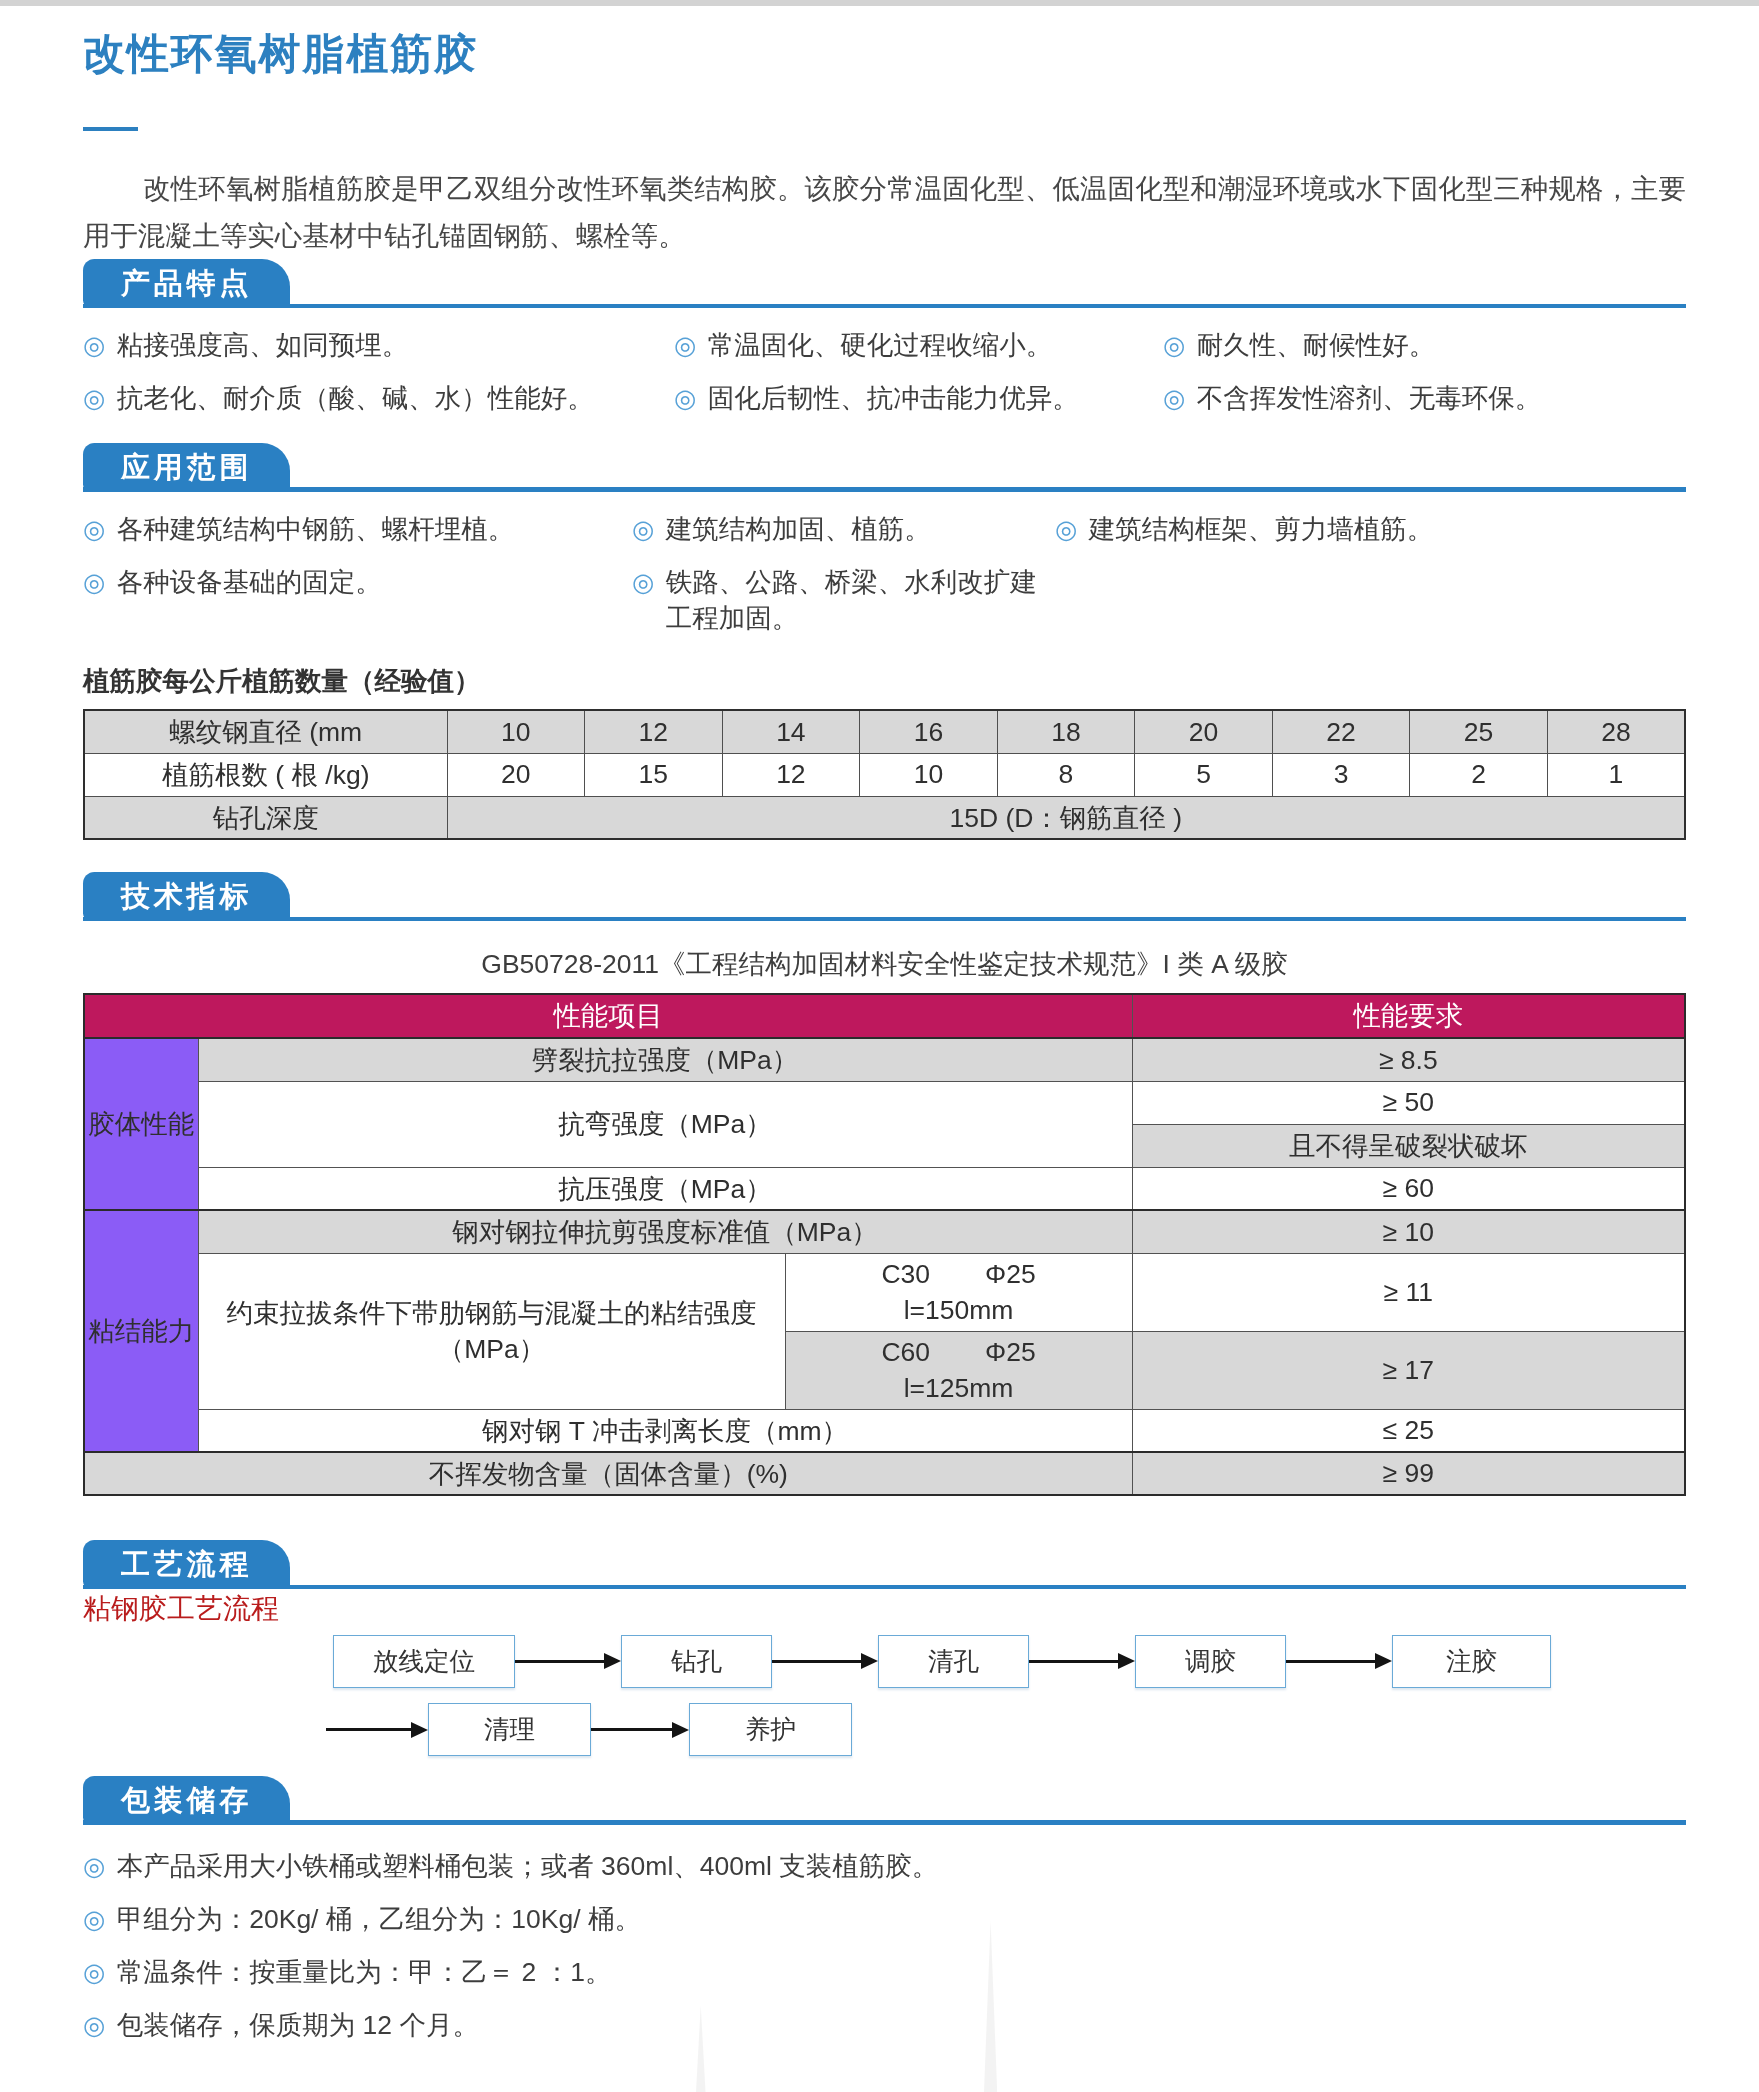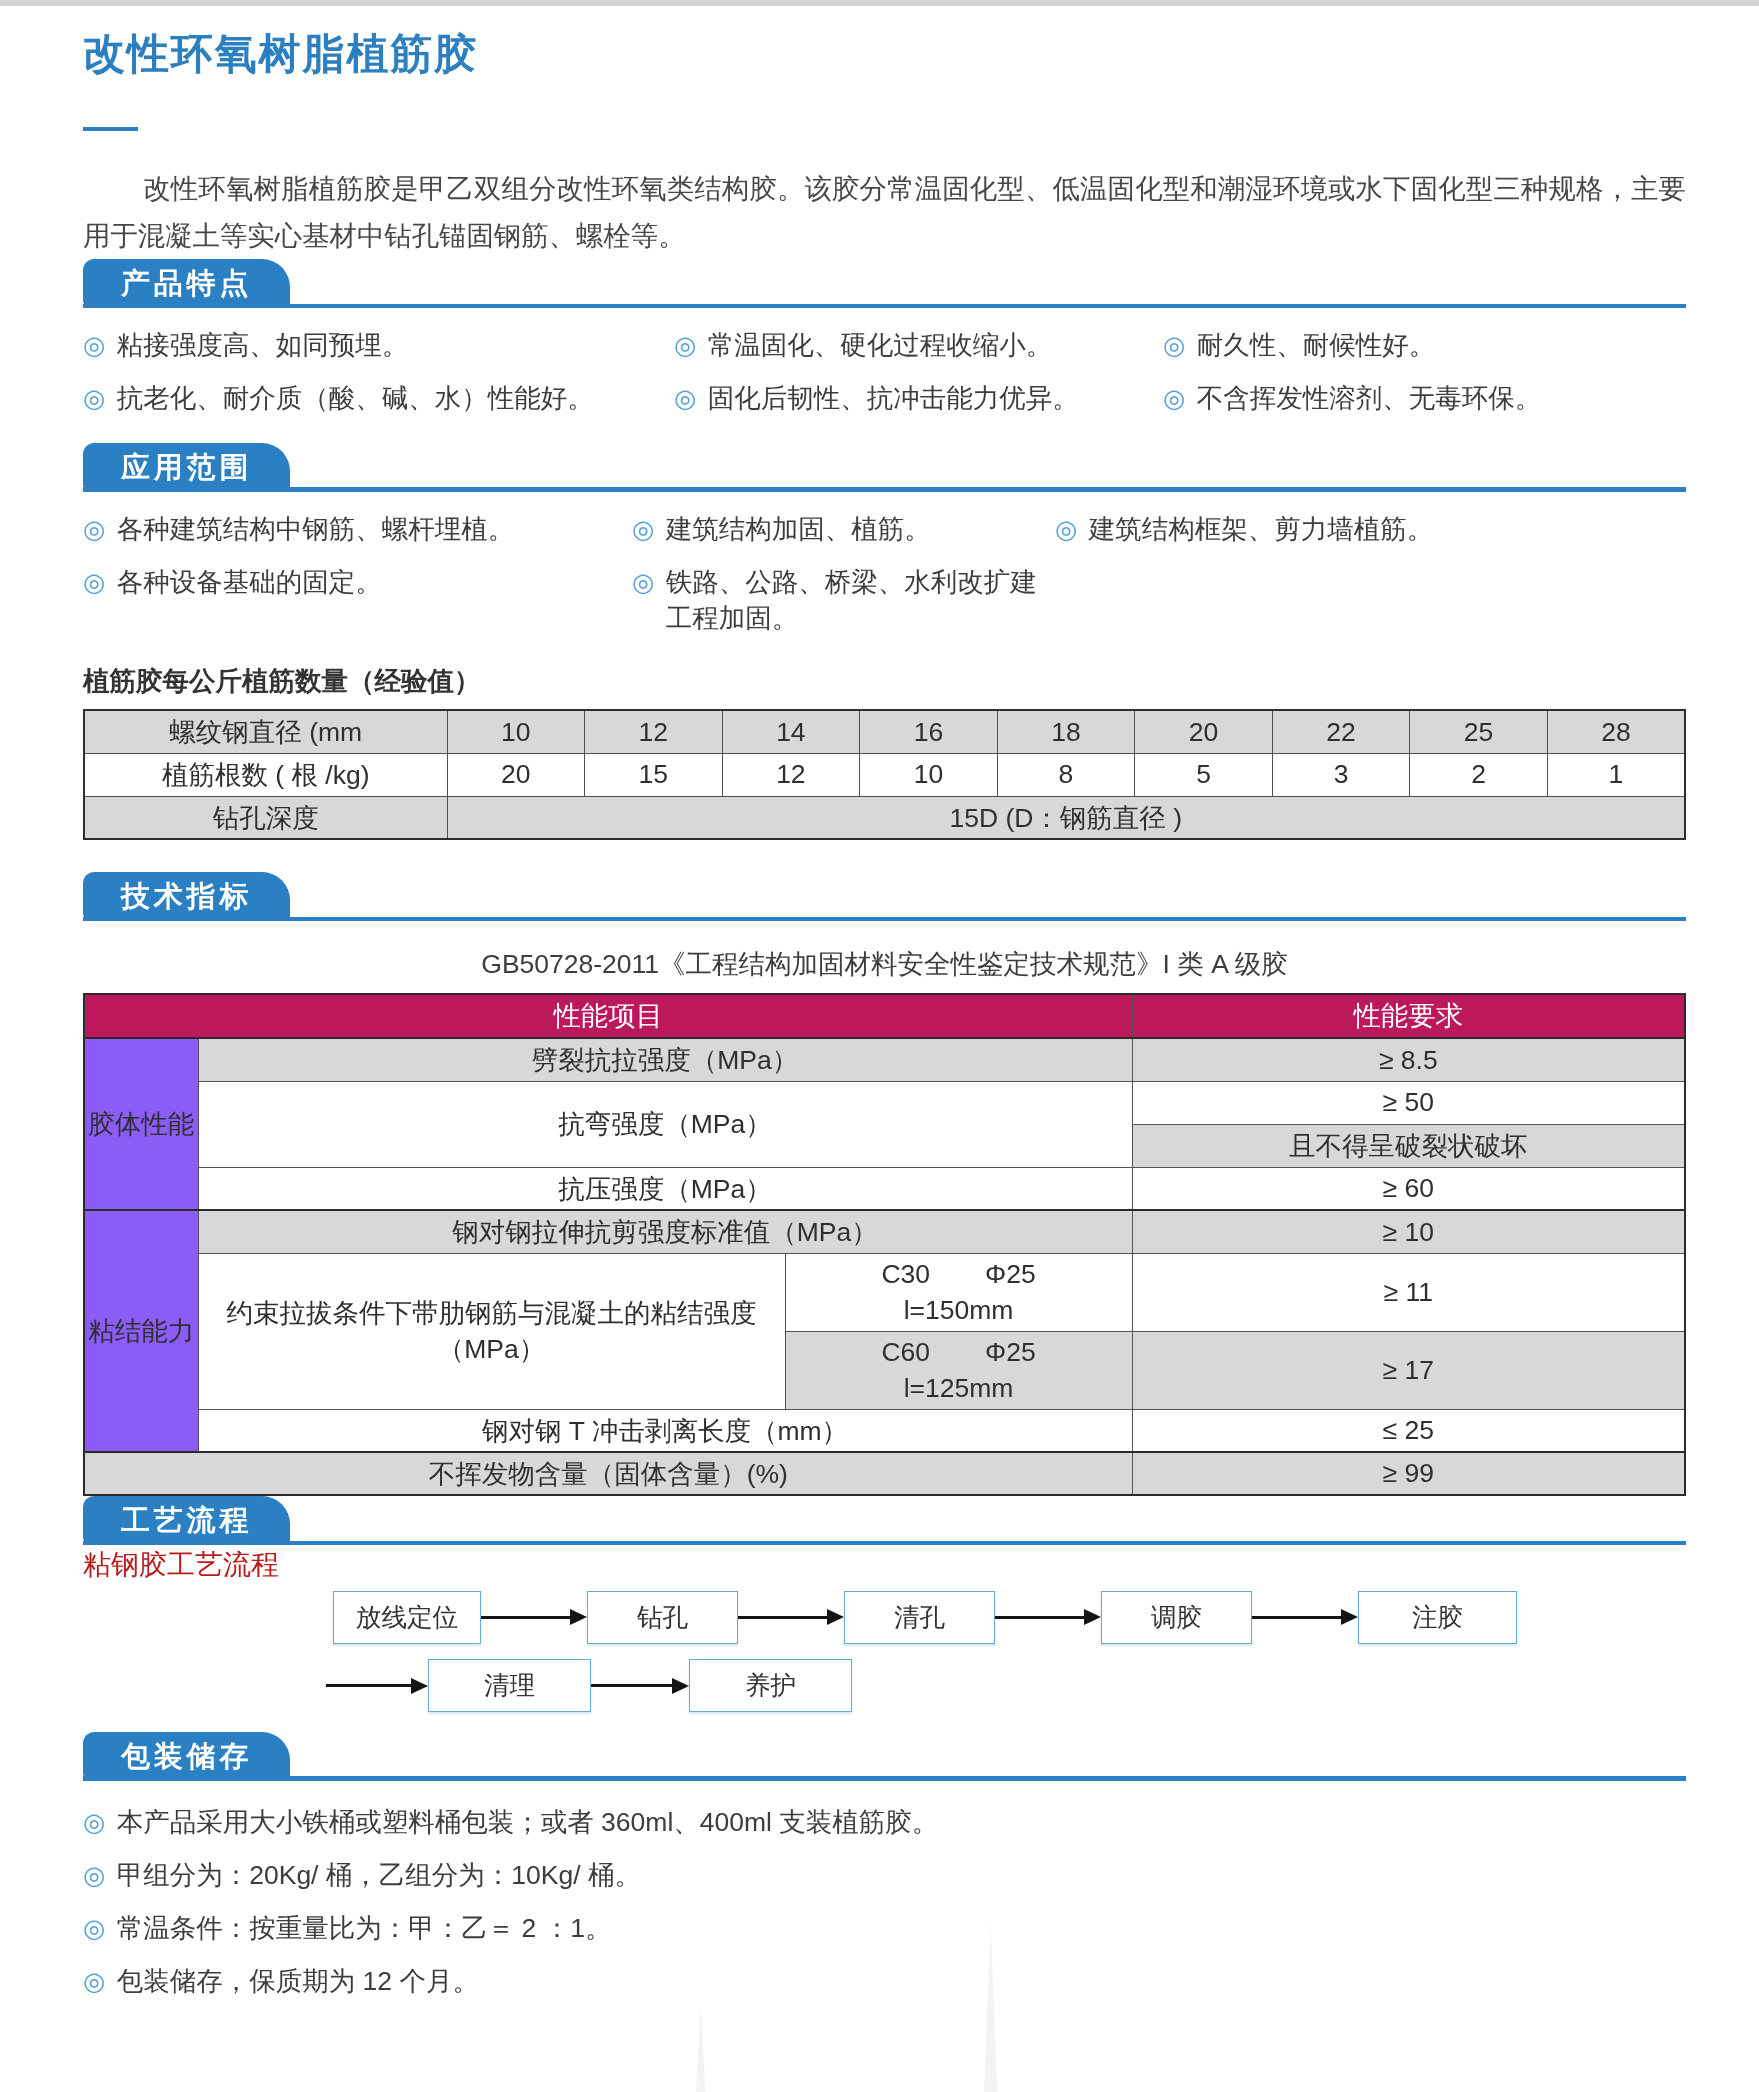--- a/index.html
+++ b/index.html
@@ -17,21 +17,21 @@
   .title-dash { margin-top:49px; width:55px; height:4.7px; background:#2c80c0; }
 
   
   .intro { margin-top:34px; font-size:27.4px; line-height:47px; color:#474747; text-indent:2.2em; text-align:justify; }
 
   
   .sec-header { position:relative; height:49px; }
   .mt-features { }
   .mt-apps { margin-top:26.5px; }
   .mt-tech { margin-top:32px; }
-  .mt-process { }
+  .mt-process { margin-top:44px; }
   .mt-packaging { margin-top:19px; }
   .sec-line { position:absolute; left:0; right:0; bottom:0; height:4.7px; background:#2a80c3; }
   .sec-badge {
     position:absolute; left:0; bottom:0; z-index:2;
     height:49px; line-height:49px; padding:0 38px;
     background:#2a80c3; color:#ffffff; font-size:29px; font-weight:bold; letter-spacing:3.8px;
     border-radius:11.4px 28px 0 7.6px;
   }
 
   
@@ -66,21 +66,21 @@
   .flow-subtitle { margin-top:1px; font-size:28px; line-height:38px; color:#b91c1c; }
   .flow-row { display:flex; align-items:center; height:55px; }
   .flow-row1 { margin-top:5.7px; margin-left:250px; }
   .flow-row2 { margin-top:13.2px; margin-left:243px; }
   .fbox {
     height:53px; border:1.9px solid #6aaad7; background:#fff;
     display:flex; align-items:center; justify-content:center;
     font-size:25.6px; color:#333; flex:0 0 auto;
     box-shadow:0 1.9px 1.9px rgba(120,160,190,.25);
   }
-  .w180{width:148px}.w160{width:151px}.w168{width:159px}.w172{width:163px}
+  .w180{width:182px}.w160{width:151px}.w168{width:159px}.w172{width:163px}
   .farrow { display:flex; align-items:center; flex:0 0 auto; }
   .aw112{width:106px}.aw108{width:102px}.aw104{width:98px}
   .farrow .shaft { flex:1; height:2.8px; background:#141414; }
   .farrow .head { width:0; height:0; border-left:17px solid #141414; border-top:8.5px solid transparent; border-bottom:8.5px solid transparent; }
 
   
   .pk-list { margin-top:23px; font-size:26.5px; line-height:36px; color:#3d3d3d; }
   .pk-list .bullet-item { margin-bottom:17px; }
 
   

